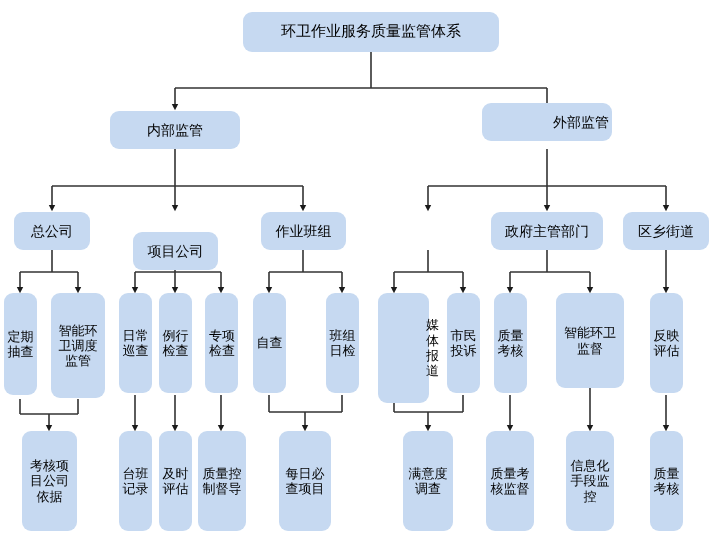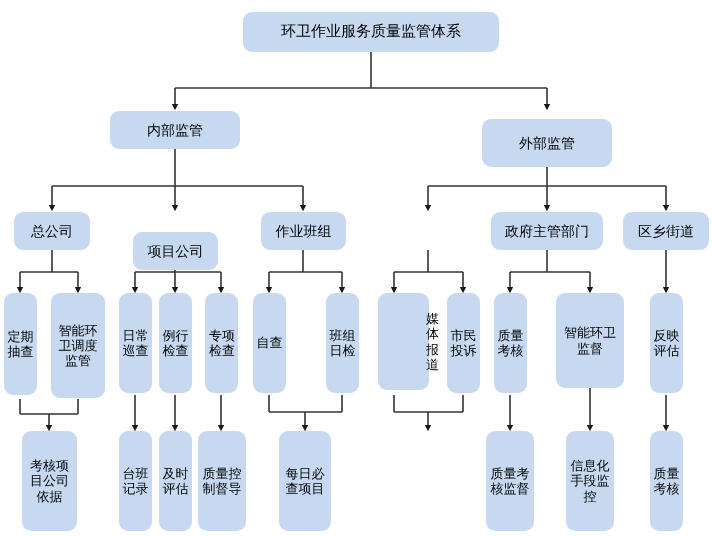--- a/index.html
+++ b/index.html
@@ -138,21 +138,21 @@
     </g>
   </svg>
 
   <div class="node lvl0" style="left:243px; top:12px; width:256px; height:40px;">
     <span class="label">环卫作业服务质量监管体系</span>
   </div>
 
   <div class="node lvl1" style="left:110px; top:111px; width:130px; height:38px;">
     <span class="label">内部监管</span>
   </div>
-  <div class="node lvl1" style="left:482px; top:119px; width:130px; height:48px;">
+  <div class="node lvl1" style="left:482px; top:103px; width:130px; height:38px;text-align:right;">
     <span class="label">外部监管</span>
   </div>
 
   <div class="node lvl2" style="left:14px; top:212px; width:76px; height:38px;">
     <span class="label">总公司</span>
   </div>
   <div class="node lvl2" style="left:133px; top:212px; width:85px; height:38px;margin-top:20px;">
     <span class="label">项目公司</span>
   </div>
   <div class="node lvl2" style="left:261px; top:212px; width:85px; height:38px;">
@@ -179,21 +179,21 @@
   </div>
   <div class="node lvl3 narrow" style="left:205px; top:293px; width:33px; height:100px;text-align:right;">
     <span class="label">专项检查</span>
   </div>
   <div class="node lvl3 narrow" style="left:253px; top:293px; width:33px; height:100px;">
     <span class="label">自查</span>
   </div>
   <div class="node lvl3 narrow" style="left:326px; top:293px; width:33px; height:100px;">
     <span class="label">班组日检</span>
   </div>
-  <div class="node lvl3 narrow" style="left:378px; top:293px; width:33px; height:97px;padding-left:48px;">
+  <div class="node lvl3 narrow" style="left:378px; top:293px; width:33px; height:110px;padding-left:48px;">
     <span class="label">媒体报道</span>
   </div>
   <div class="node lvl3 narrow" style="left:447px; top:293px; width:33px; height:100px;">
     <span class="label">市民投诉</span>
   </div>
   <div class="node lvl3 narrow" style="left:494px; top:293px; width:33px; height:100px;">
     <span class="label">质量考核</span>
   </div>
   <div class="node lvl3" style="left:556px; top:293px; width:68px; height:95px;">
     <span class="label">智能环卫监督</span>
@@ -210,20 +210,23 @@
   </div>
   <div class="node lvl4 narrow" style="left:159px; top:431px; width:33px; height:100px;">
     <span class="label">及时评估</span>
   </div>
   <div class="node lvl4" style="left:198px; top:431px; width:48px; height:100px;">
     <span class="label">质量控制督导</span>
   </div>
   <div class="node lvl4" style="left:279px; top:431px; width:52px; height:100px;">
     <span class="label">每日必查项目</span>
   </div>
+  <div class="node lvl4" style="left:403px; top:431px; width:50px; height:100px;">
+    <span class="label">满意度调查</span>
+  </div>
   <div class="node lvl4" style="left:486px; top:431px; width:48px; height:100px;">
     <span class="label">质量考核监督</span>
   </div>
   <div class="node lvl4" style="left:566px; top:431px; width:48px; height:100px;">
     <span class="label">信息化手段监控</span>
   </div>
   <div class="node lvl4 narrow" style="left:650px; top:431px; width:33px; height:100px;">
     <span class="label">质量考核</span>
   </div>
 

